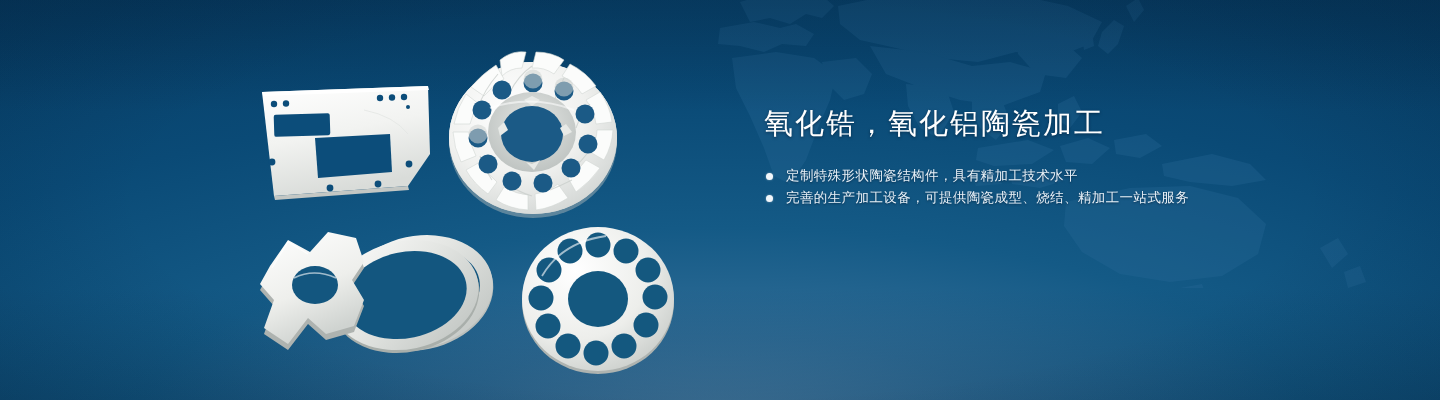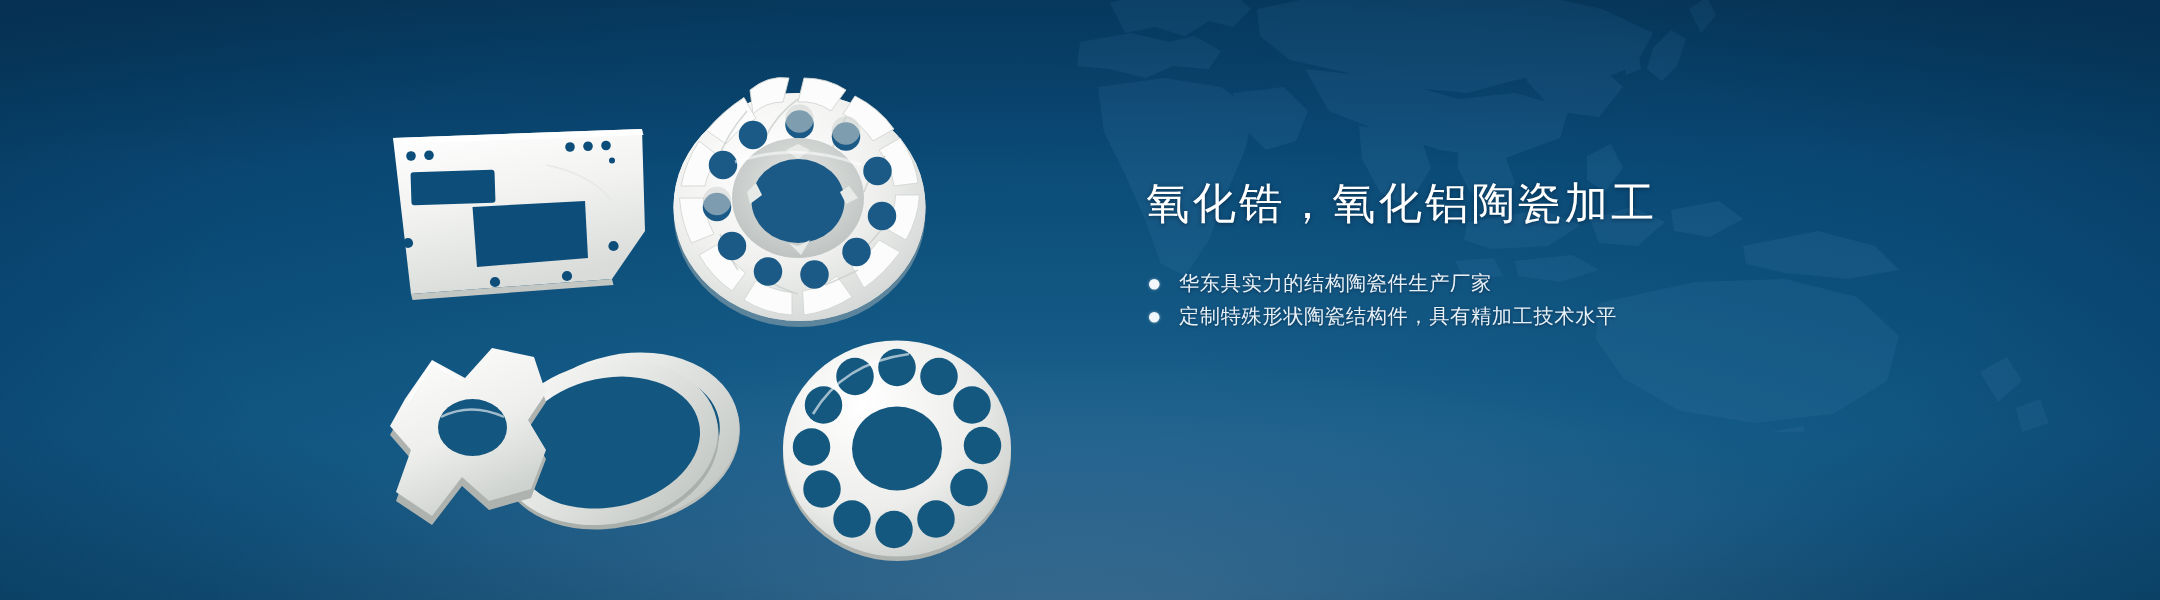--- a/index.html
+++ b/index.html
@@ -25,21 +25,21 @@
       linear-gradient(180deg, rgba(3,34,60,.30) 0%, rgba(3,34,60,0) 28%, rgba(3,34,60,0) 72%, rgba(3,34,60,.22) 100%);
   }
   
   .bg-map{
     position:absolute;top:-12px;right:-30px;width:760px;height:300px;
     opacity:.30;
   }
   .bg-map svg{width:100%;height:100%;display:block;}
 
   
-  .copy{position:absolute;left:764px;top:116px;width:600px;}
+  .copy{position:absolute;left:764px;top:103px;width:600px;}
   .headline{
     color:#ffffff;font-size:29px;line-height:40px;letter-spacing:2px;
     font-weight:400;margin:0 0 22px 0;white-space:nowrap;
     text-shadow:0 1px 3px rgba(0,16,34,.55);
   }
   .bullets{list-style:none;margin:0;padding:0;}
   .bullets li{
     position:relative;padding-left:22px;
     color:#e9f1f8;font-size:13.5px;line-height:22px;letter-spacing:.4px;
     white-space:nowrap;text-shadow:0 1px 2px rgba(0,16,34,.5);
@@ -278,22 +278,22 @@
       </g>
       <path d="M30 54 Q50 20 94 14" stroke="#ffffff" stroke-width="1.8" fill="none" opacity=".6"></path>
     </svg>
   </div>
 
   <div class="copy">
     <h1 class="headline">氧化锆，氧化铝陶瓷加工</h1>
     <ul class="bullets">
       <li>
         <span class="dot"></span>
-        <span>华东具实力的结构陶瓷件生产厂家</span>
+        <span>定制特殊形状陶瓷结构件，具有精加工技术水平</span>
       </li>
       <li>
         <span class="dot"></span>
-        <span>定制特殊形状陶瓷结构件，具有精加工技术水平</span>
+        <span>完善的生产加工设备，可提供陶瓷成型、烧结、精加工一站式服务</span>
       </li>
     </ul>
   </div>
 
 </div>
 
 </body></html>

